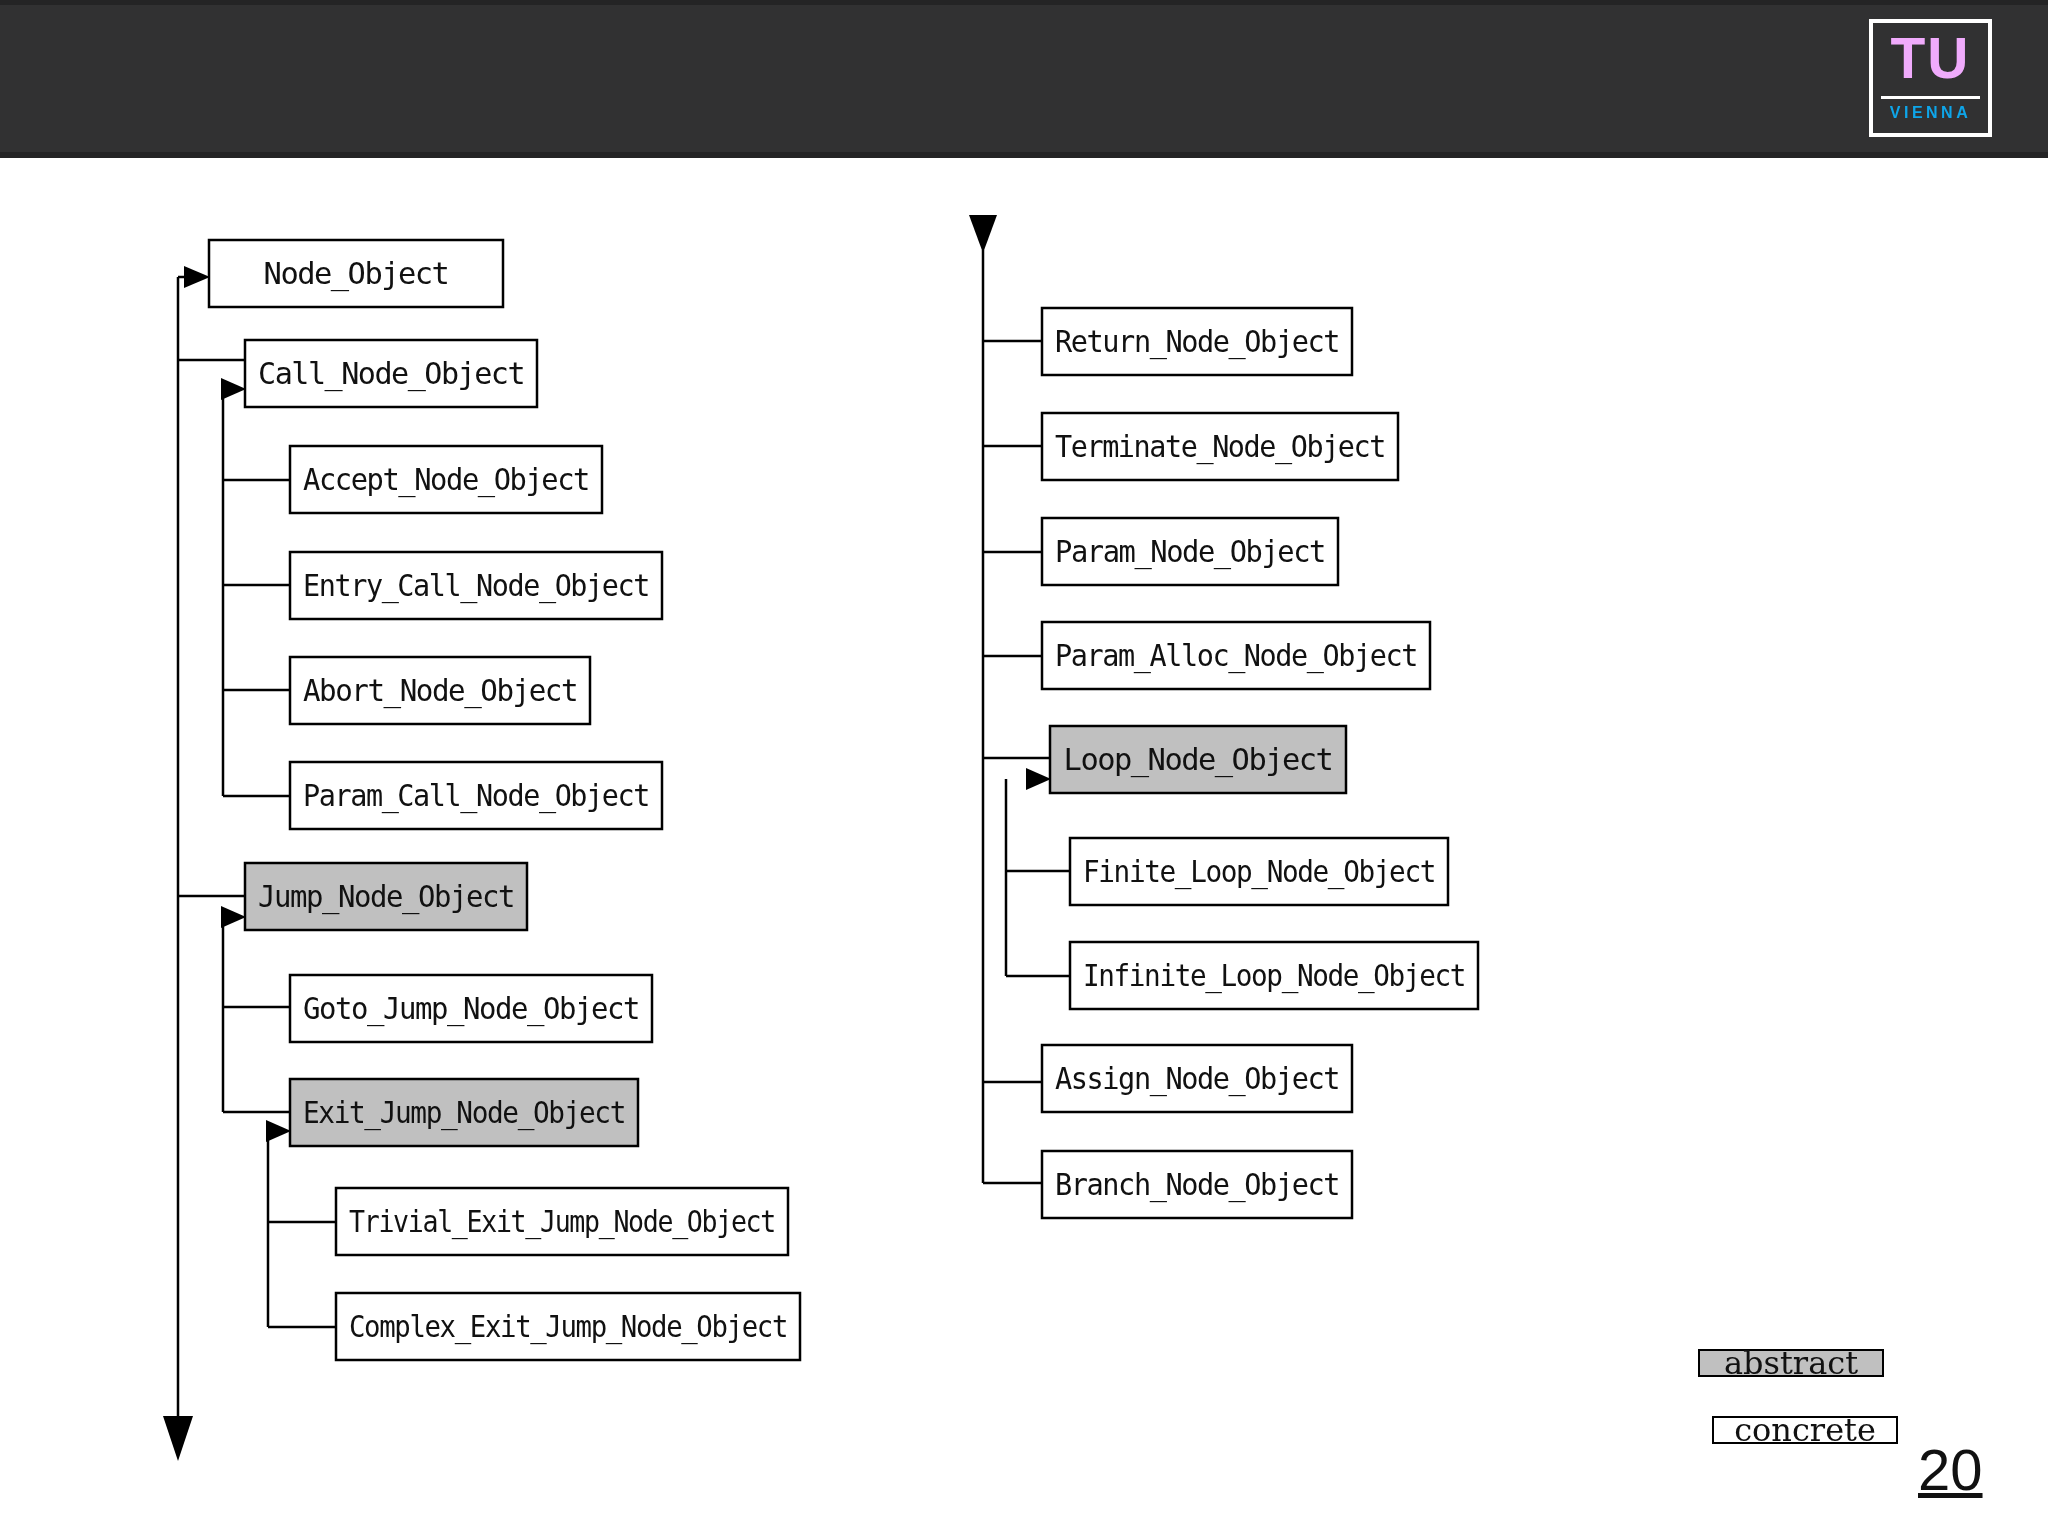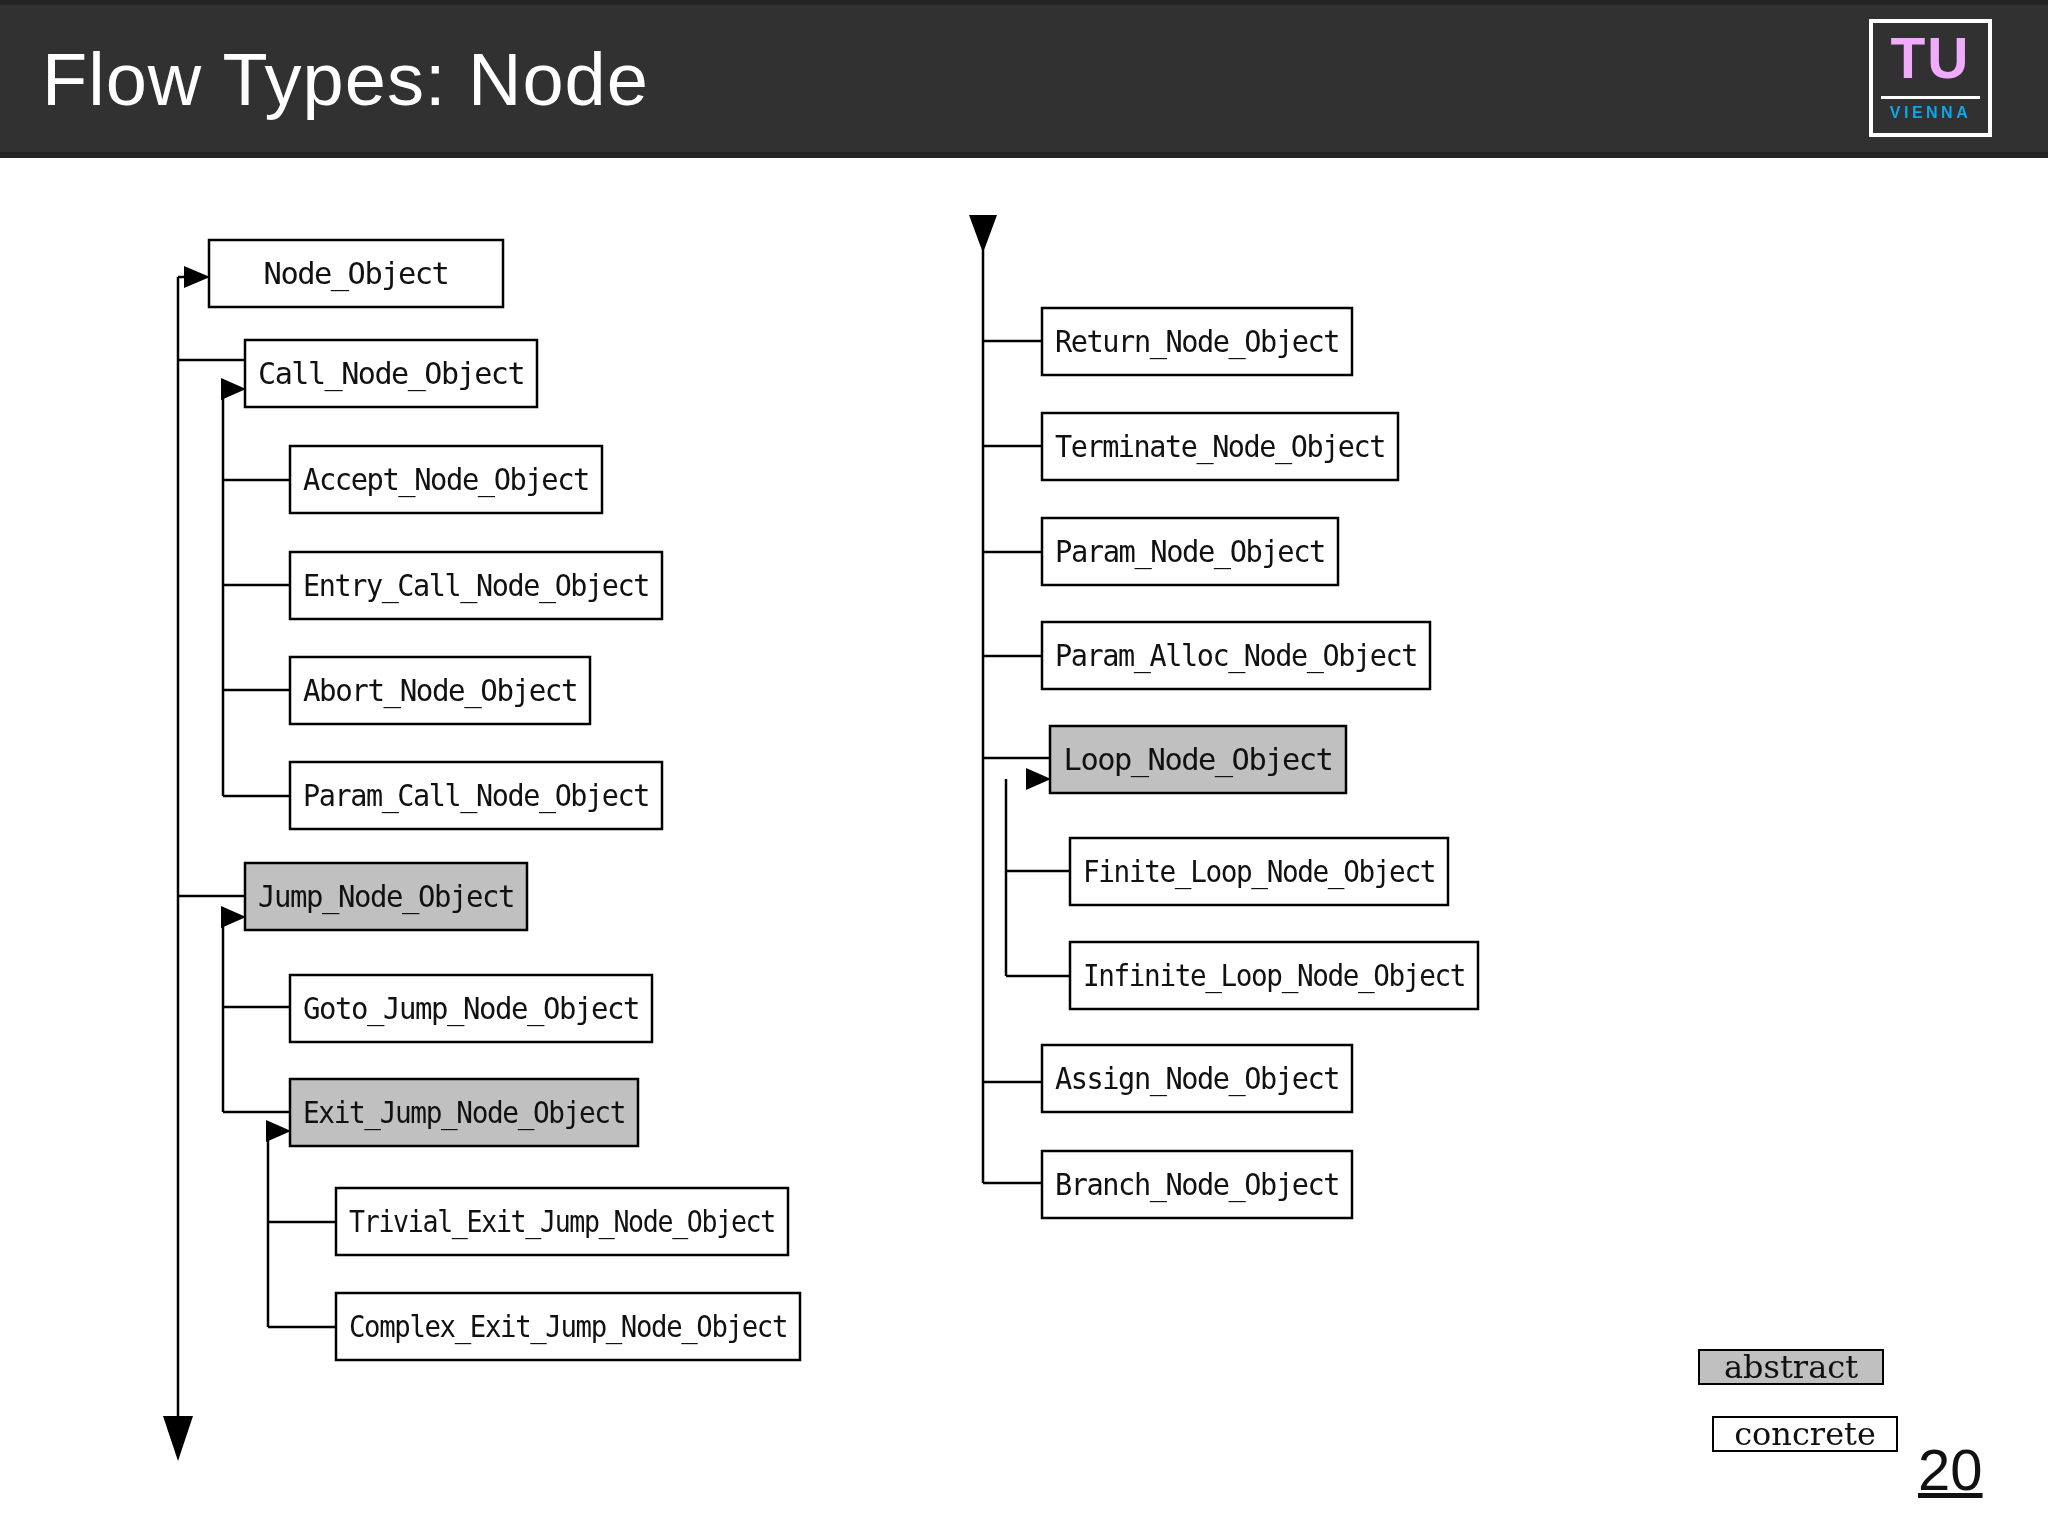--- a/index.html
+++ b/index.html
@@ -33,39 +33,38 @@
     letter-spacing:3.5px;margin-top:5px;font-family:"Liberation Sans",sans-serif;
   }
   
   svg#diagram{position:absolute;left:0;top:0;}
   .node-label{
     font-family:"DejaVu Sans Mono","Liberation Mono",monospace;
     font-size:30px;fill:#111111;
   }
   
   .legend-item{
-    position:absolute;width:186px;height:36px;border:2px solid #000000;
+    position:absolute;width:186px;height:28px;border:2px solid #000000;
     box-sizing:border-box;display:flex;align-items:center;justify-content:center;
     font-family:"DejaVu Serif","Liberation Serif",serif;font-size:32px;color:#111;
   }
   .legend-abstract{left:1698px;top:1349px;}
   .legend-concrete{left:1712px;top:1416px;}
   
   .page-number{
     position:absolute;left:1918px;top:1436px;color:#111111;
     font-size:58px;font-family:"Liberation Sans",sans-serif;text-decoration:underline;
   }
 </style>
 </head>
 <body>
 
 <div class="page">
 
   <div class="header">
-    <h1 class="title">Flow Types: Node</h1>
     <div class="tu-logo">
       <div class="tu-acronym">TU</div>
       <div class="tu-rule"></div>
       <div class="tu-city">VIENNA</div>
     </div>
   </div>
 
   <svg id="diagram" width="2048" height="1536" viewBox="0 0 2048 1536">
       <path d="M178 277 V1417" fill="none" stroke="#000000" stroke-width="2.5"></path>
       <path d="M178 277 H190" fill="none" stroke="#000000" stroke-width="2.5"></path>

